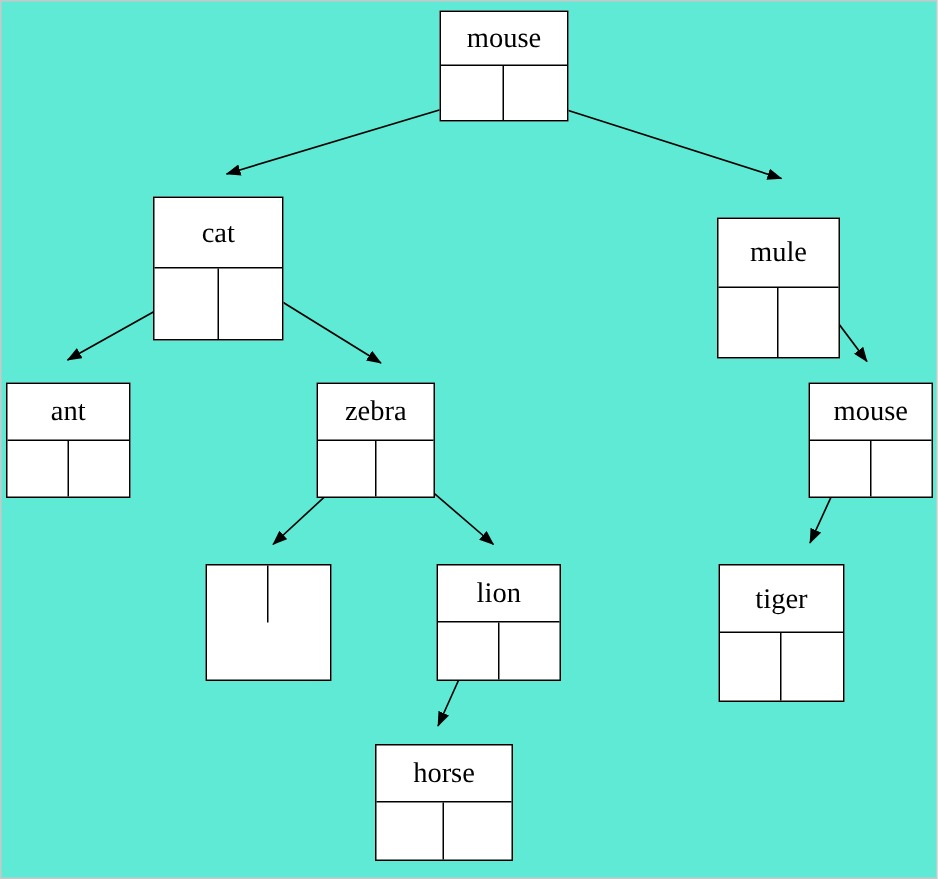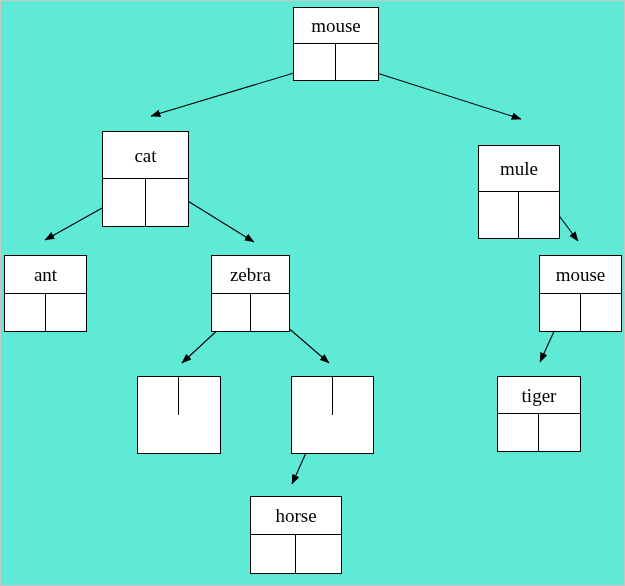--- a/index.html
+++ b/index.html
@@ -126,26 +126,27 @@
           <div class="node-cell right"></div>
         </div>
       </div>
       <div class="node" style="left: 136px; top: 375px; width: 84px; height: 78px;">
         <div class="node-cells">
           <div class="node-cell left"></div>
           <div class="node-cell right"></div>
         </div>
       </div>
       <div class="node" style="left: 290px; top: 375px; width: 83px; height: 78px;">
+        <div class="node-label">lion</div>
         <div class="node-cells">
           <div class="node-cell left"></div>
           <div class="node-cell right"></div>
         </div>
       </div>
-      <div class="node" style="left: 496px; top: 375px; width: 84px; height: 76px;">
+      <div class="node" style="left: 478px; top: 375px; width: 84px; height: 92px;">
         <div class="node-label">tiger</div>
         <div class="node-cells">
           <div class="node-cell left"></div>
           <div class="node-cell right"></div>
         </div>
       </div>
       <div class="node" style="left: 249px; top: 495px; width: 92px; height: 78px;">
         <div class="node-label">horse</div>
         <div class="node-cells">
           <div class="node-cell left"></div>

